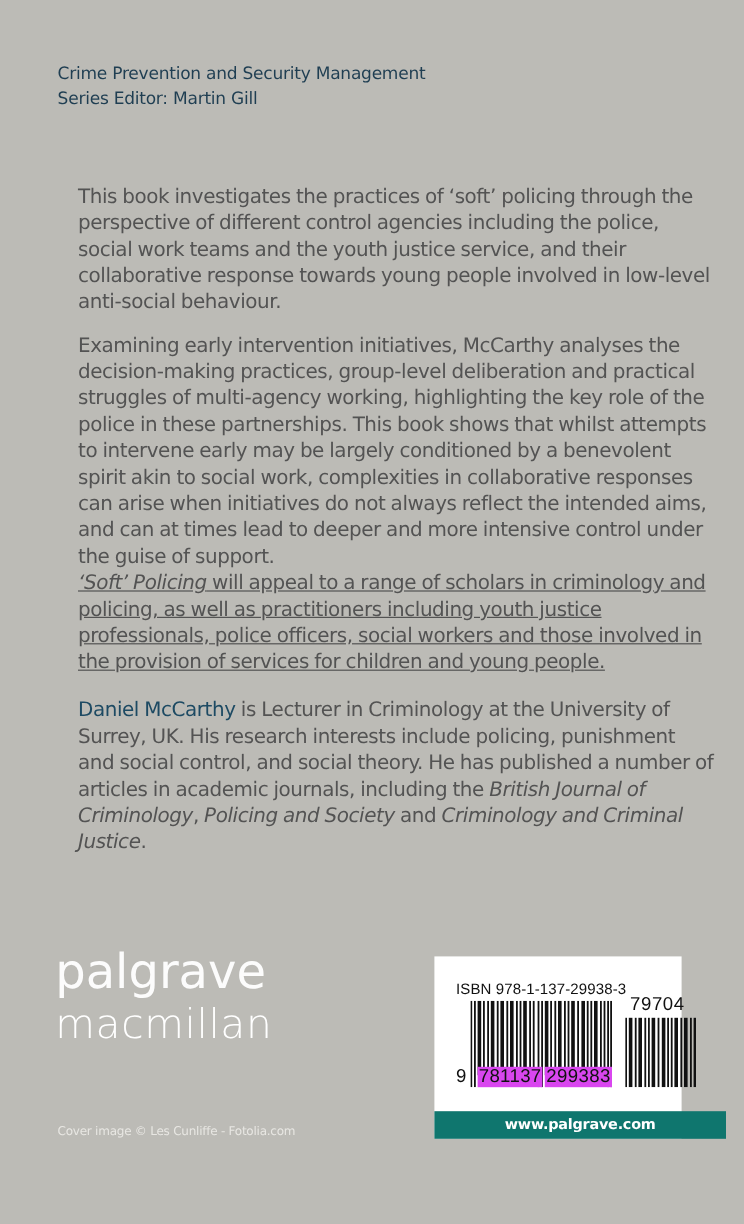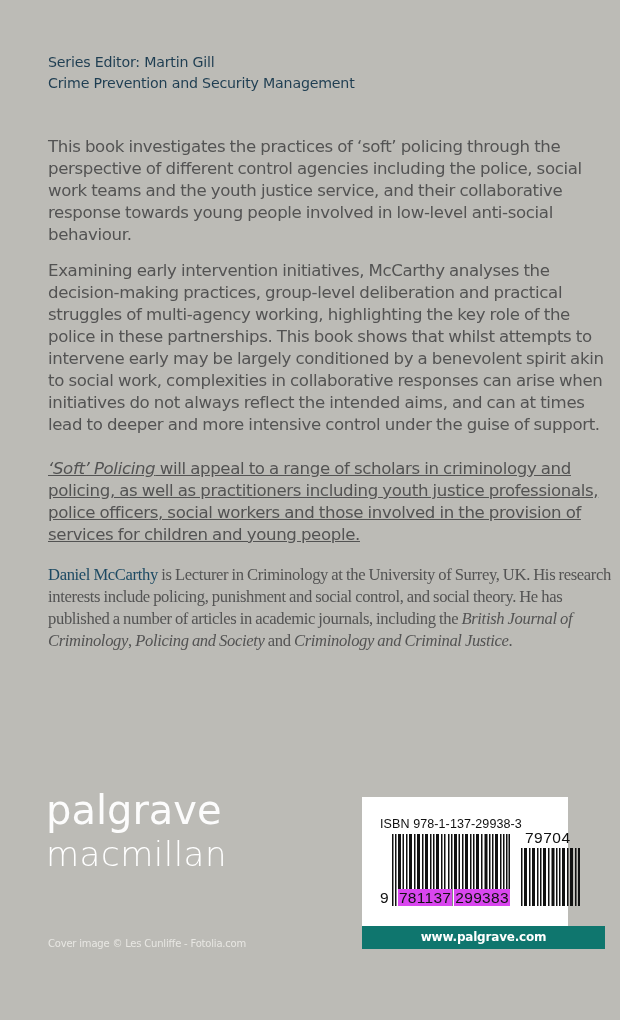--- a/index.html
+++ b/index.html
@@ -12,25 +12,25 @@
   .series {
     position: absolute; left: 48px; top: 52px;
     color: #1f3e52; font-size: 14.2px; line-height: 21px;
     letter-spacing: -0.2px;
   }
   .body-text {
     position: absolute; left: 48px; width: 566px;
     color: #535353; font-size: 16.6px; line-height: 22px;
     letter-spacing: -0.35px; word-spacing: -0.5px;
   }
-  .body-text p { margin: 0; }
+  .body-text p { margin: 17px; }
   .p1 { top: 136px; }
   .p2 { top: 260px; }
   .p3 { top: 458px; text-decoration: underline; }
-  .p4 { top: 564px; font-family: Liberation Serif, serif; }
+  .p4 { top: 564px; }
   .accent { color: #1d4a63; }
   .it { font-style: italic; }
   .logo {
     position: absolute; left: 46px; top: 786px;
     color: #ffffff; font-weight: 200;
     font-family: "DejaVu Sans", sans-serif;
   }
   .logo .l1 { font-size: 40px; line-height: 48px; letter-spacing: 0px; font-weight: normal; opacity: 0.97; }
   .logo .l2 { font-size: 34px; line-height: 40px; letter-spacing: 0.5px; margin-top: 0px; }
   .credit {
@@ -68,22 +68,22 @@
     position: absolute; left: 0; bottom: 0; width: 243px; height: 23px;
     background: #0f766e; color: #fff;
     font-family: "DejaVu Sans", sans-serif; font-size: 12px; font-weight: bold;
     text-align: center; line-height: 23px; letter-spacing: -0.2px;
   }
 </style>
 </head>
 <body>
 
 <div class="series">
+  <div>Crime Prevention and Security Management</div>
   <div>Series Editor: Martin Gill</div>
-  <div>Crime Prevention and Security Management</div>
 </div>
 
 <div class="body-text p1">
   <p>This book investigates the practices of ‘soft’ policing through the perspective of different control agencies including the police, social work teams and the youth justice service, and their collaborative response towards young people involved in low-level anti-social behaviour.</p>
 </div>
 
 <div class="body-text p2">
   <p>Examining early intervention initiatives, McCarthy analyses the decision-making practices, group-level deliberation and practical struggles of multi-agency working, highlighting the key role of the police in these partnerships. This book shows that whilst attempts to intervene early may be largely conditioned by a benevolent spirit akin to social work, complexities in collaborative responses can arise when initiatives do not always reflect the intended aims, and can at times lead to deeper and more intensive control under the guise of support.</p>
 </div>
 

